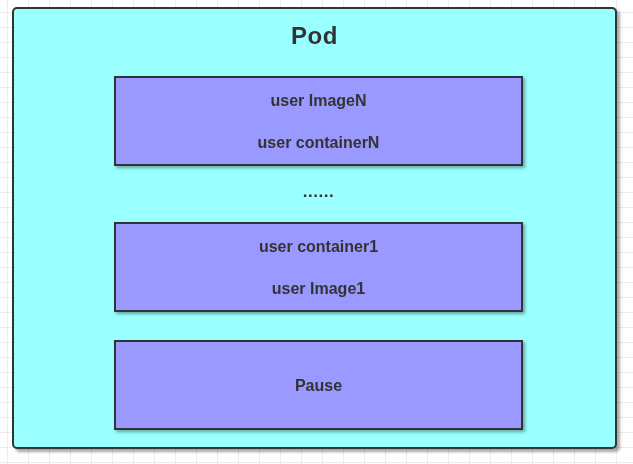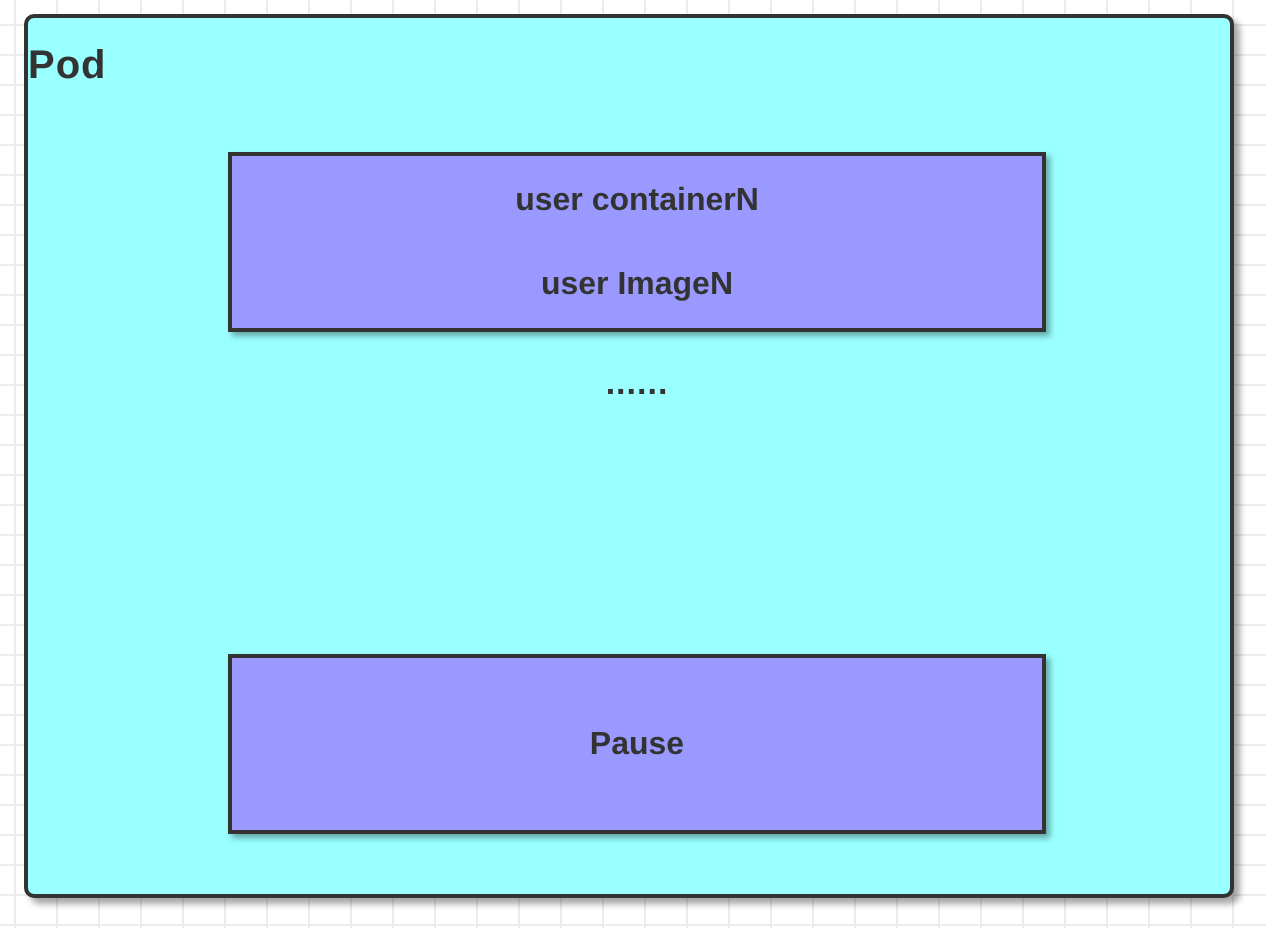--- a/index.html
+++ b/index.html
@@ -28,22 +28,22 @@
     background: var(--pod-fill, #99ffff);
     border: 2px solid var(--border, #333333);
     border-radius: 5px;
     box-shadow: 3px 3px 3px rgba(0, 0, 0, 0.35);
   }
   .pod-title {
     position: absolute;
     top: 13px;
     left: 0;
     width: 100%;
-    text-align: left;
-    font-size: 20px;
+    text-align: center;
+    font-size: 24px;
     font-weight: bold;
     color: var(--text, #333333);
     letter-spacing: 0.5px;
   }
   .cbox {
     position: absolute;
     left: 100px;
     width: 405px;
     height: 84px;
     background: var(--container-fill, #9999ff);
@@ -53,21 +53,21 @@
     flex-direction: column;
     justify-content: space-around;
     align-items: center;
     padding: 2px 0 0 0;
     font-size: 16px;
     font-weight: bold;
     color: var(--text, #333333);
   }
   .cbox-1 { top: 67px; }
   .cbox-2 { top: 213px; }
-  .cbox-3 { top: 318px; }
+  .cbox-3 { top: 331px; }
   .cbox .line {
     line-height: 18px;
     white-space: nowrap;
   }
   .dots {
     position: absolute;
     top: 174px;
     left: 4px;
     width: 100%;
     text-align: center;
@@ -80,25 +80,29 @@
 </style>
 </head>
 <body>
 
 <div class="canvas">
   <div class="pod">
 
     <div class="pod-title">Pod</div>
 
     <div class="cbox cbox-1">
+      <div class="line">user ImageN</div>
       <div class="line">user containerN</div>
-      <div class="line">user ImageN</div>
     </div>
 
     <div class="dots">......</div>
 
+    <div class="cbox cbox-2">
+      <div class="line">user container1</div>
+      <div class="line">user Image1</div>
+    </div>
 
     <div class="cbox cbox-3">
       <div class="line">Pause</div>
     </div>
 
   </div>
 </div>
 
 </body></html>

